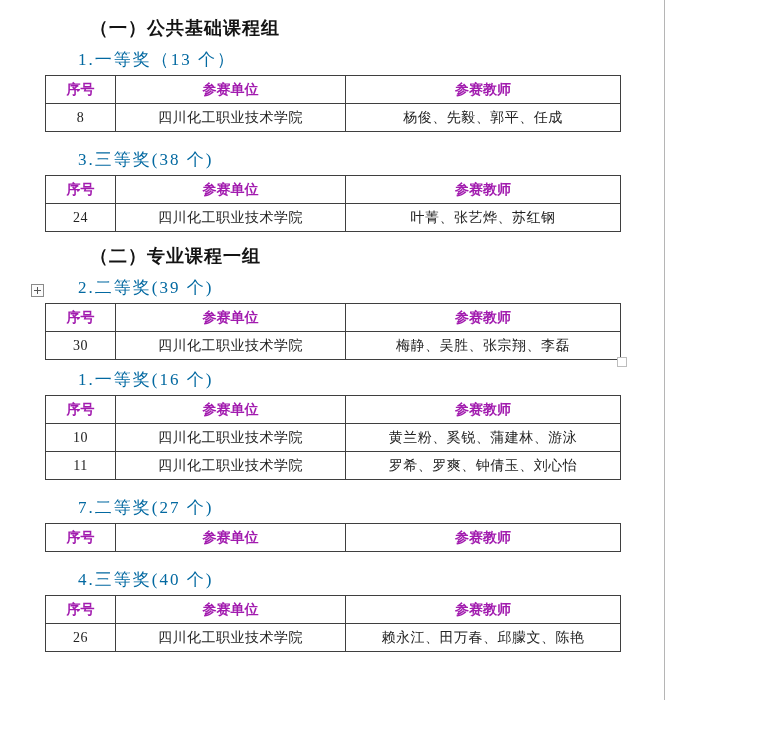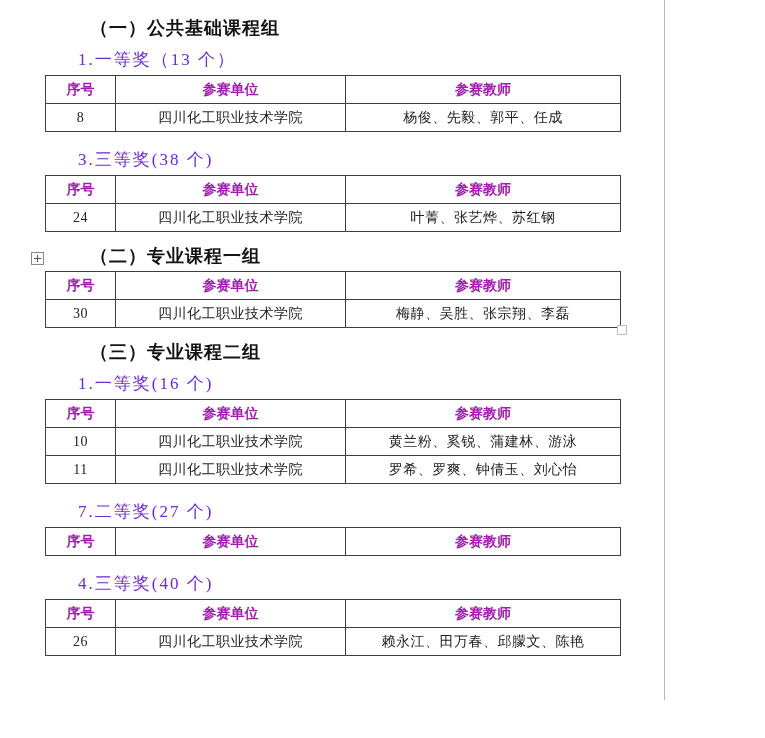--- a/index.html
+++ b/index.html
@@ -28,21 +28,21 @@
     letter-spacing:1px;
     color:#141414;
     font-family:"Liberation Sans",sans-serif;
   }
   .group-heading:first-of-type{margin-top:0;}
   .award-title{
     font-size:17px;
     line-height:22px;
     margin:9px 16px 4px 33px;
     letter-spacing:2px;
-    color:#6d28d9;
+    color:#0369a1;
     font-family:"Liberation Serif","DejaVu Serif",serif;
   }
   .award-title.after-table{margin-top:17px;}
   .table-wrap{
     position:relative;
     width:575px;
     margin-top:3px;
   }
   table.results{
     border-collapse:collapse;
@@ -150,20 +150,21 @@
           <tbody>
             <tr>
               <td>24</td>
               <td>四川化工职业技术学院</td>
               <td>叶菁、张艺烨、苏红钢</td>
             </tr>
           </tbody>
         </table>
       </div>
       <div class="group-heading">（二）专业课程一组</div>
+      <div class="award-title">2.二等奖(39 个)</div>
       <div class="table-wrap">
         <div class="move-handle">
           <span class="bar-h"></span>
           <span class="bar-v"></span>
         </div>
         <table class="results">
           <colgroup>
             <col class="c1">
             <col class="c2">
             <col class="c3">
@@ -178,21 +179,20 @@
           <tbody>
             <tr>
               <td>30</td>
               <td>四川化工职业技术学院</td>
               <td>梅静、吴胜、张宗翔、李磊</td>
             </tr>
           </tbody>
         </table>
         <div class="resize-handle"></div>
       </div>
-      <div class="group-heading">（三）专业课程二组</div>
       <div class="award-title">1.一等奖(16 个)</div>
       <div class="table-wrap">
         <table class="results">
           <colgroup>
             <col class="c1">
             <col class="c2">
             <col class="c3">
           </colgroup>
           <thead>
             <tr>

